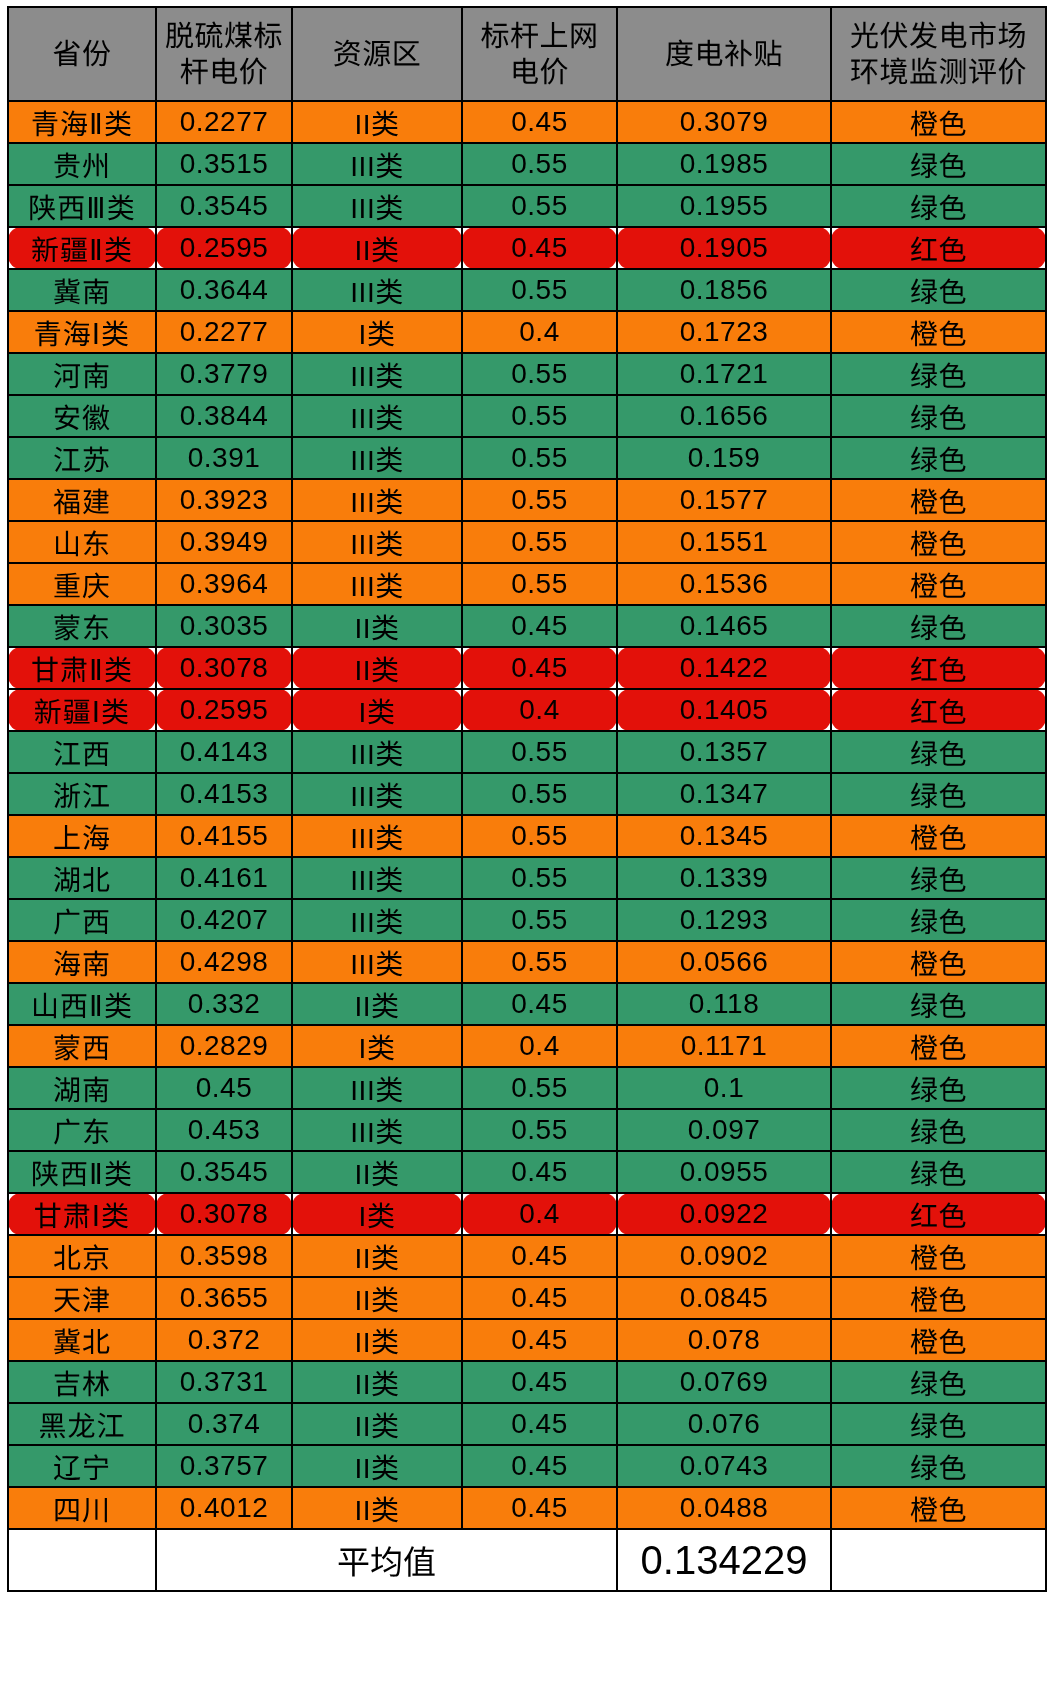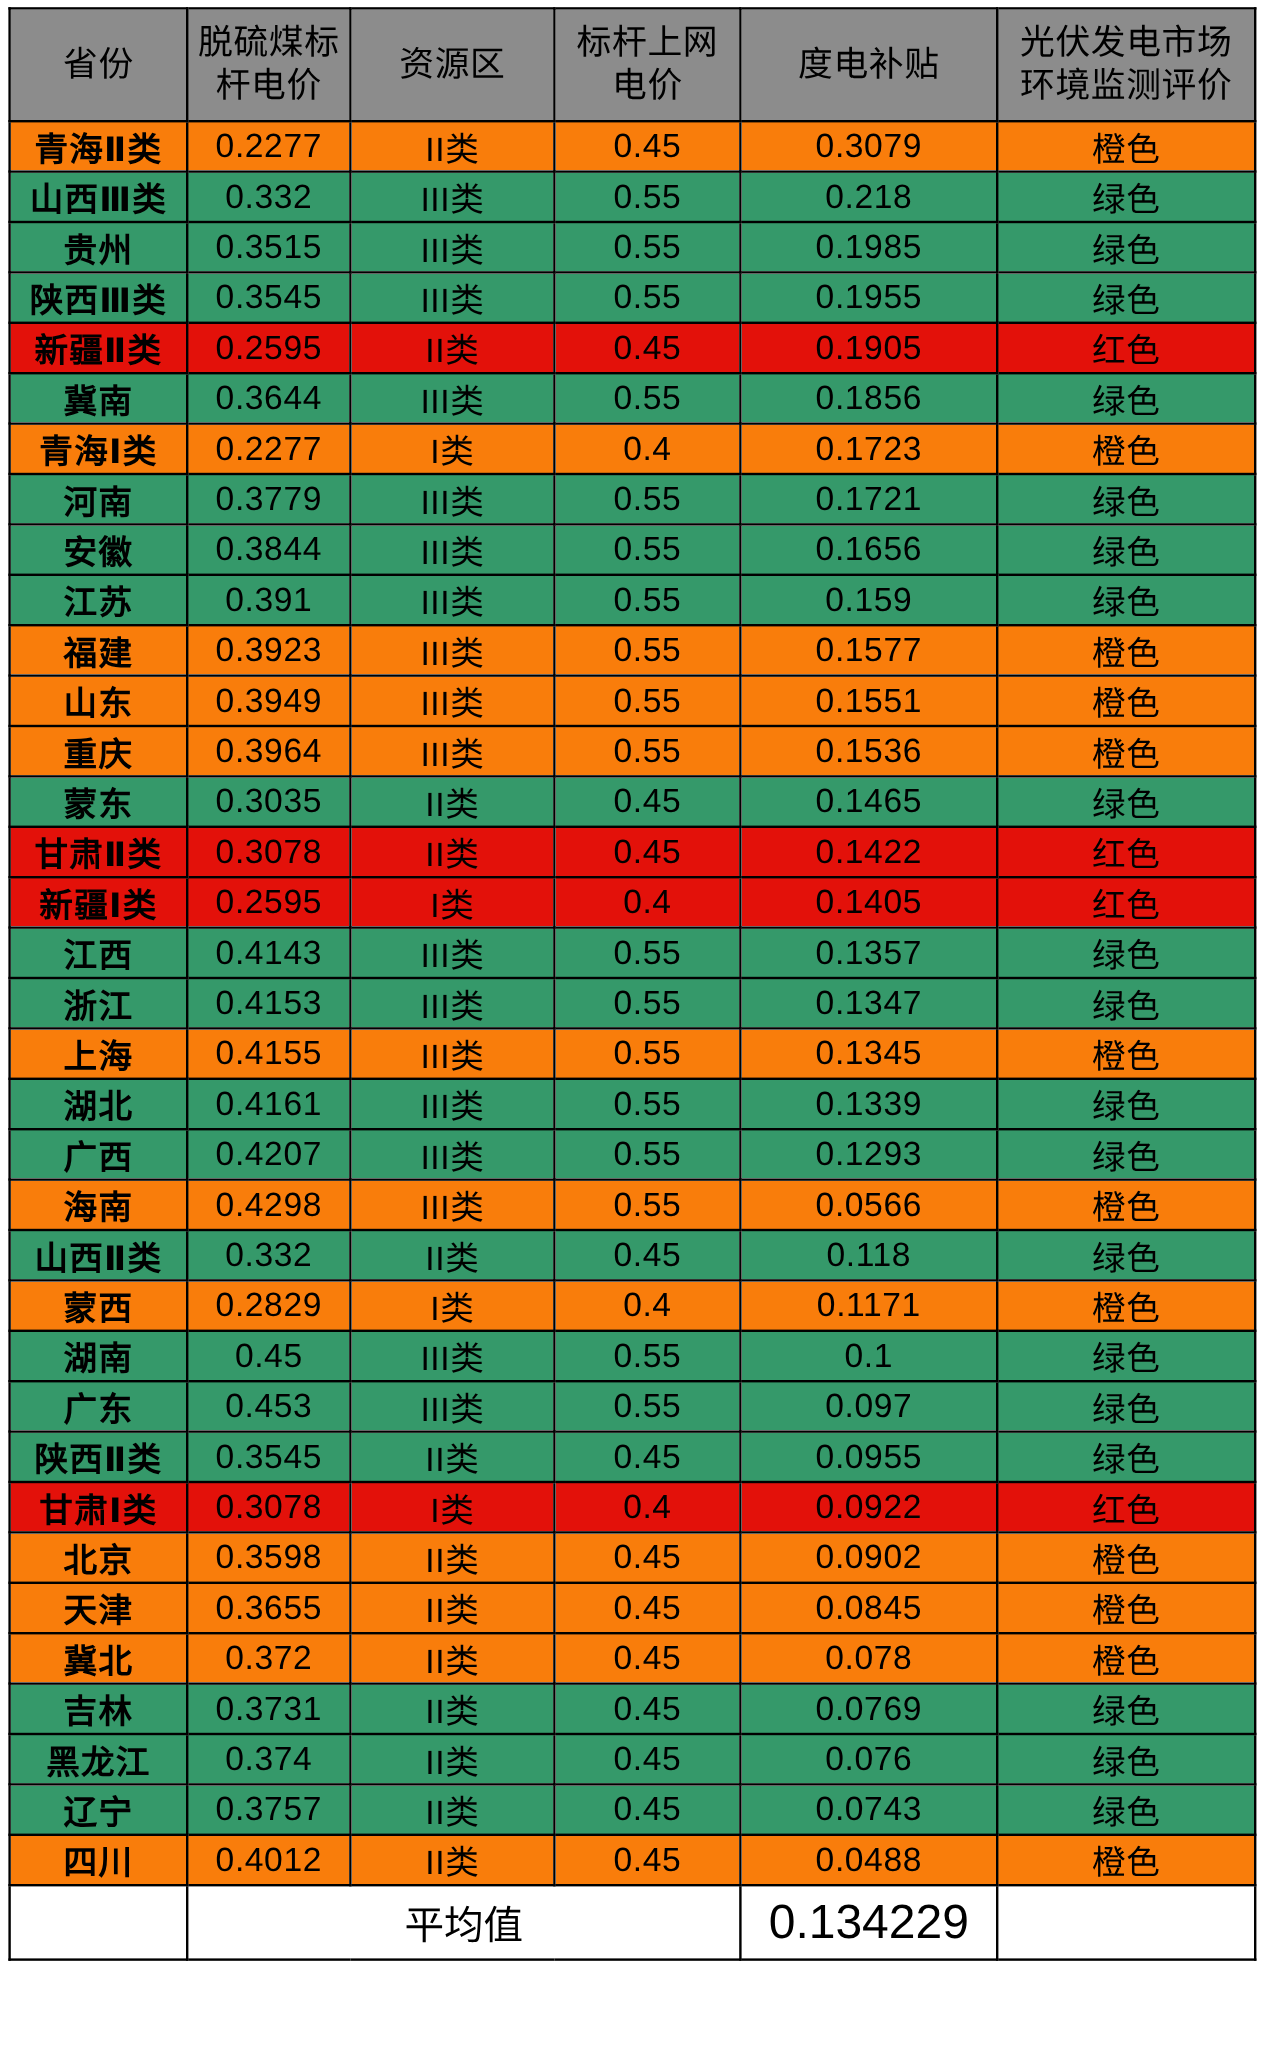--- a/index.html
+++ b/index.html
@@ -61,23 +61,23 @@
 
   tbody tr.data-row > td {
     height: 39px;
     font-size: 28px;
     font-weight: normal;
     letter-spacing: 0.5px;
   }
 
   tbody tr.lvl-orange > td { background: #f97d0b; }
   tbody tr.lvl-green  > td { background: #35996a; }
-  tbody tr.lvl-red    > td { background: #e3110a; }
-
-  tbody tr.data-row > td.prov-cell { letter-spacing: 1px; font-weight: bold; }
+  tbody tr.lvl-red    > td { background: #e3110a; border-radius: 13px; }
+
+  tbody tr.data-row > td.prov-cell { letter-spacing: 1px; }
 
   tr.footer-row > td {
     background: #ffffff;
     height: 60px;
     border: 2px solid #000000;
   }
   tr.footer-row > td.avg-label {
     font-size: 33px;
   }
   tr.footer-row > td.avg-value {
@@ -128,28 +128,20 @@
     <tbody id="table-body">
         <tr class="data-row lvl-orange">
           <td class="prov-cell">青海Ⅱ类</td>
           <td>0.2277</td>
           <td>II类</td>
           <td>0.45</td>
           <td>0.3079</td>
           <td>橙色</td>
         </tr>
         <tr class="data-row lvl-green">
-          <td class="prov-cell">山西Ⅲ类</td>
-          <td>0.332</td>
-          <td>III类</td>
-          <td>0.55</td>
-          <td>0.218</td>
-          <td>绿色</td>
-        </tr>
-        <tr class="data-row lvl-green">
           <td class="prov-cell">贵州</td>
           <td>0.3515</td>
           <td>III类</td>
           <td>0.55</td>
           <td>0.1985</td>
           <td>绿色</td>
         </tr>
         <tr class="data-row lvl-green">
           <td class="prov-cell">陕西Ⅲ类</td>
           <td>0.3545</td>

